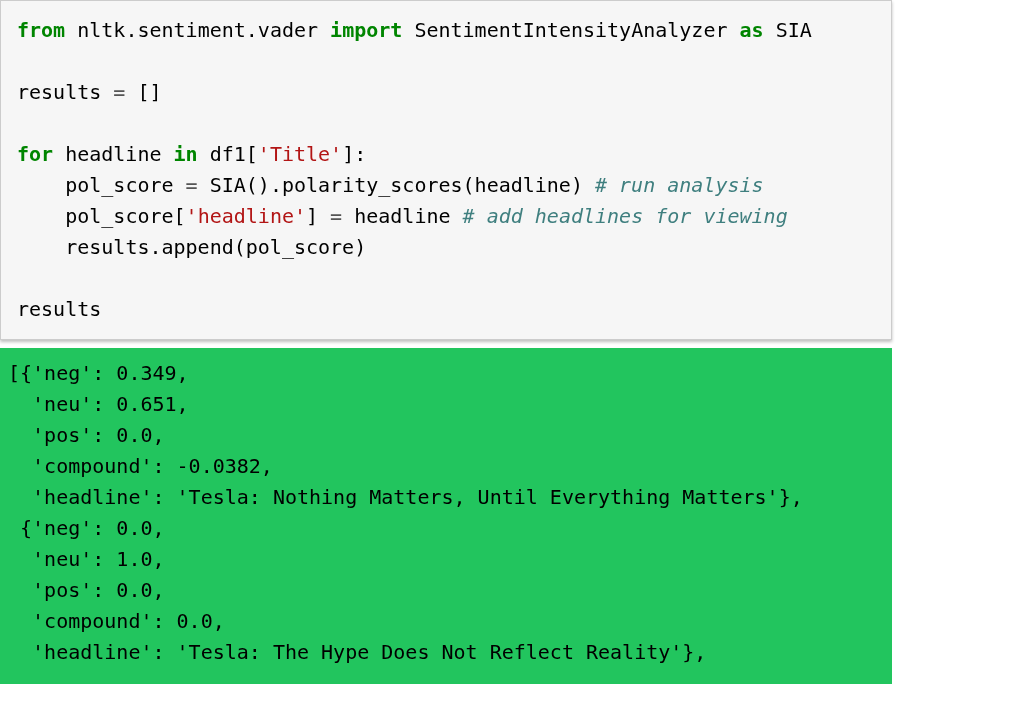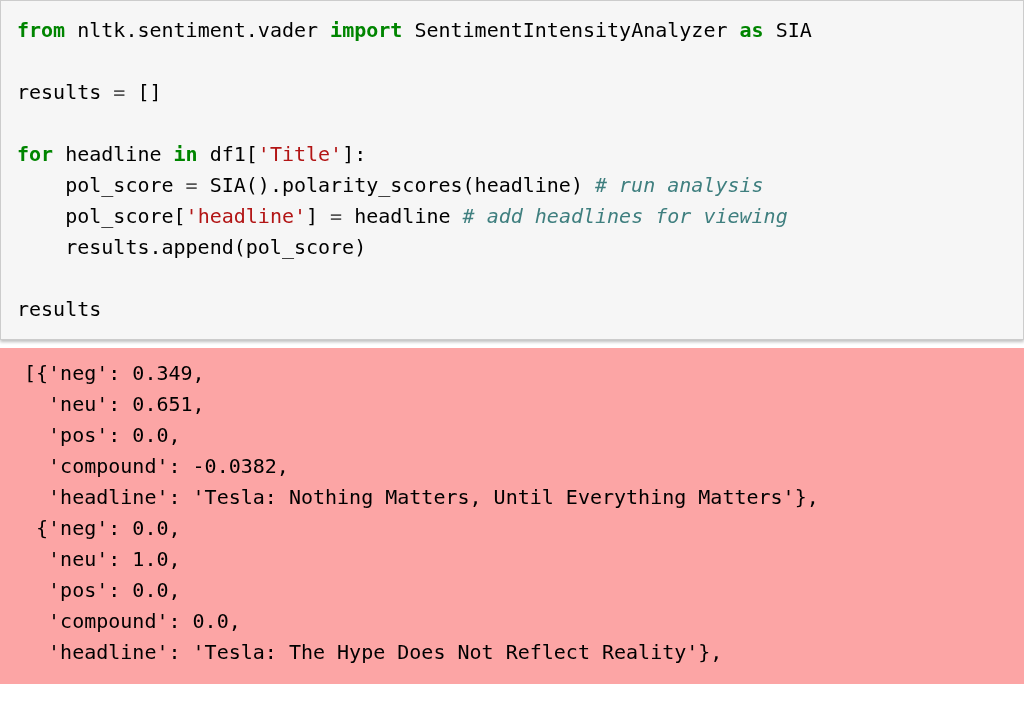--- a/index.html
+++ b/index.html
@@ -5,34 +5,34 @@
   body {
     margin: 0;
     padding: 0;
     background: #ffffff;
     font-family: "Menlo", "Consolas", "DejaVu Sans Mono", monospace;
     font-size: 20px;
     line-height: 1.55;
     color: #000000;
   }
   .container {
-    width: 1024px;
+    width: 892px;
     box-sizing: border-box;
   }
   .code-cell {
     background: #f6f6f6;
     border: 1px solid #cccccc;
     padding: 14px 16px;
     white-space: pre;
     box-shadow: 0 2px 3px rgba(0,0,0,0.25);
     margin-bottom: 8px;
   }
   .output-cell {
-    background: #fca5a5;
-    padding: 10px 16px 16px 24px;
+    background: #22c55e;
+    padding: 10px 16px 16px 8px;
     white-space: pre;
     color: #000000;
   }
   .kw { color: #008500; font-weight: 700; }
   .str { color: #b21515; }
   .cm { color: #3f7f7f; font-style: italic; }
   .nm { color: #000000; }
   .op { color: #555555; }
 </style>
 </head>

